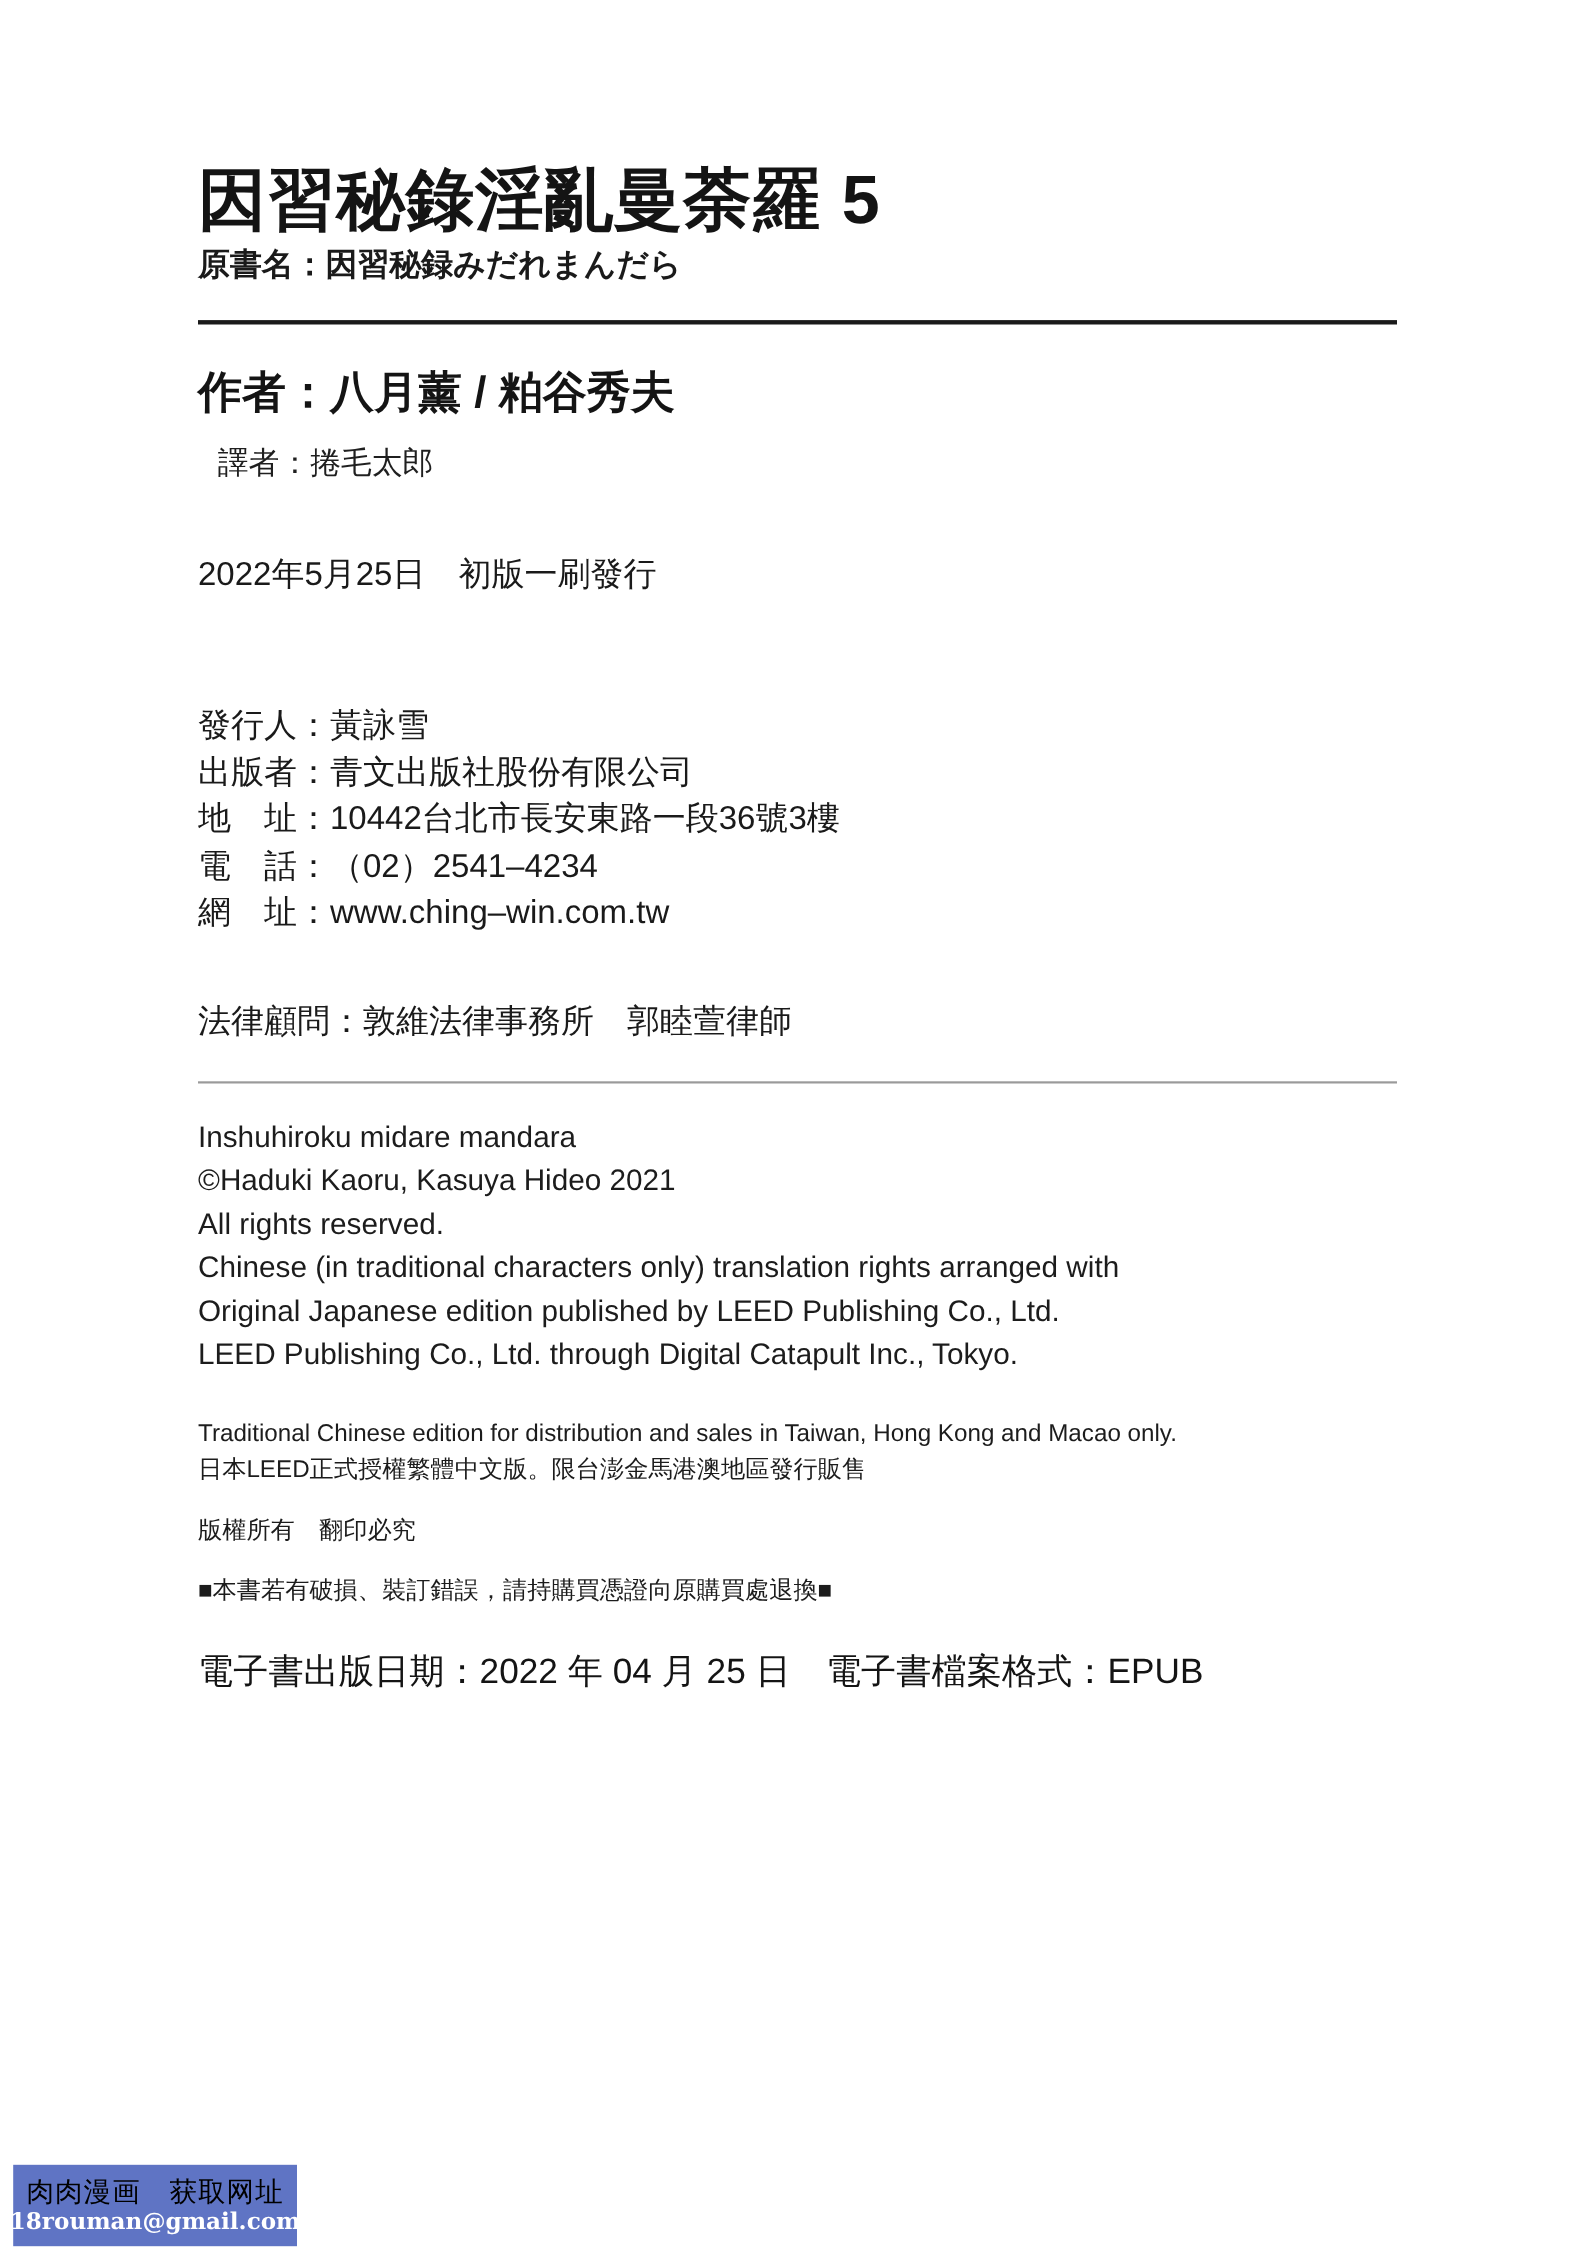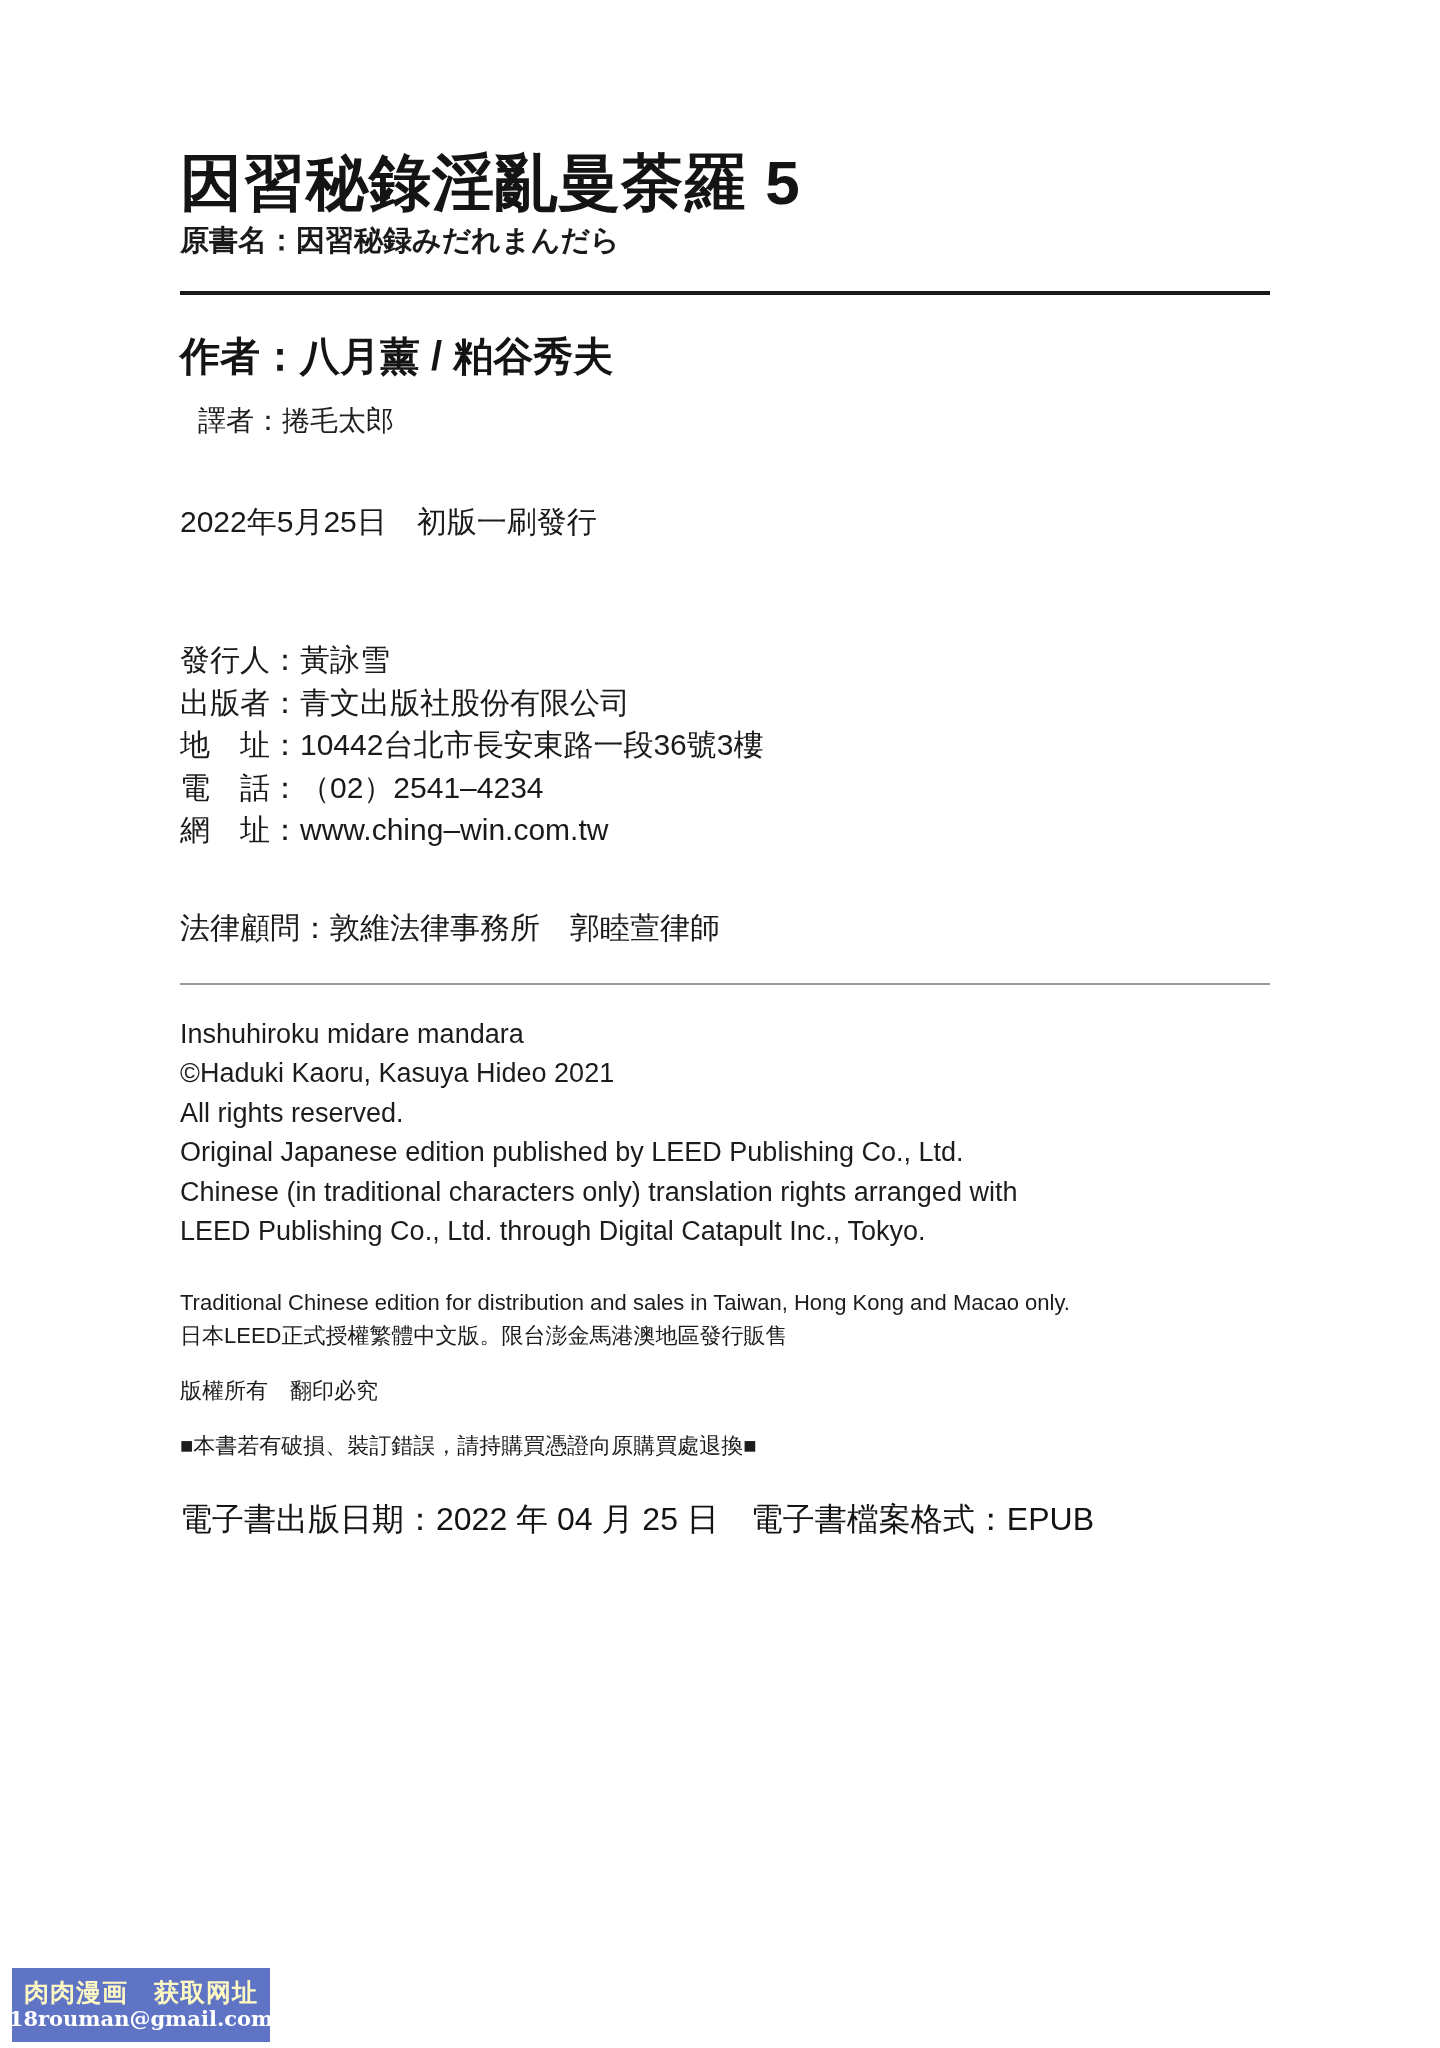--- a/index.html
+++ b/index.html
@@ -146,22 +146,22 @@
     display: flex;
     flex-direction: column;
     align-items: center;
     justify-content: center;
     box-sizing: border-box;
     padding: 2px 6px;
   }
   .watermark .wm-title {
     font-family: "DejaVu Serif", serif;
     font-size: 25px;
-    font-weight: 700;
-    color: #fef9c3;
+    font-weight: 400;
+    color: #000000;
     letter-spacing: 1px;
     line-height: 1.1;
     white-space: nowrap;
   }
   .watermark .wm-mail {
     font-family: "DejaVu Serif", serif;
     font-size: 21px;
     font-weight: 700;
     color: #ffffff;
     line-height: 1.15;
@@ -197,22 +197,22 @@
     </div>
 
     <div class="legal-line">法律顧問：敦維法律事務所　郭睦萱律師</div>
 
     <div class="rule-thin"></div>
 
     <div class="eng-block">
       <div class="eng-line">Inshuhiroku midare mandara</div>
       <div class="eng-line">©Haduki Kaoru, Kasuya Hideo 2021</div>
       <div class="eng-line">All rights reserved.</div>
+      <div class="eng-line">Chinese (in traditional characters only) translation rights arranged with</div>
       <div class="eng-line">Original Japanese edition published by LEED Publishing Co., Ltd.</div>
-      <div class="eng-line">Chinese (in traditional characters only) translation rights arranged with</div>
       <div class="eng-line">LEED Publishing Co., Ltd. through Digital Catapult Inc., Tokyo.</div>
     </div>
 
     <div class="notice-block">
       <div class="notice-line">Traditional Chinese edition for distribution and sales in Taiwan, Hong Kong and Macao only.</div>
       <div class="notice-line cjk">日本LEED正式授權繁體中文版。限台澎金馬港澳地區發行販售</div>
       <div class="notice-line cjk notice-sp">版權所有　翻印必究</div>
       <div class="notice-line cjk notice-sp">■本書若有破損、裝訂錯誤，請持購買憑證向原購買處退換■</div>
     </div>
 

